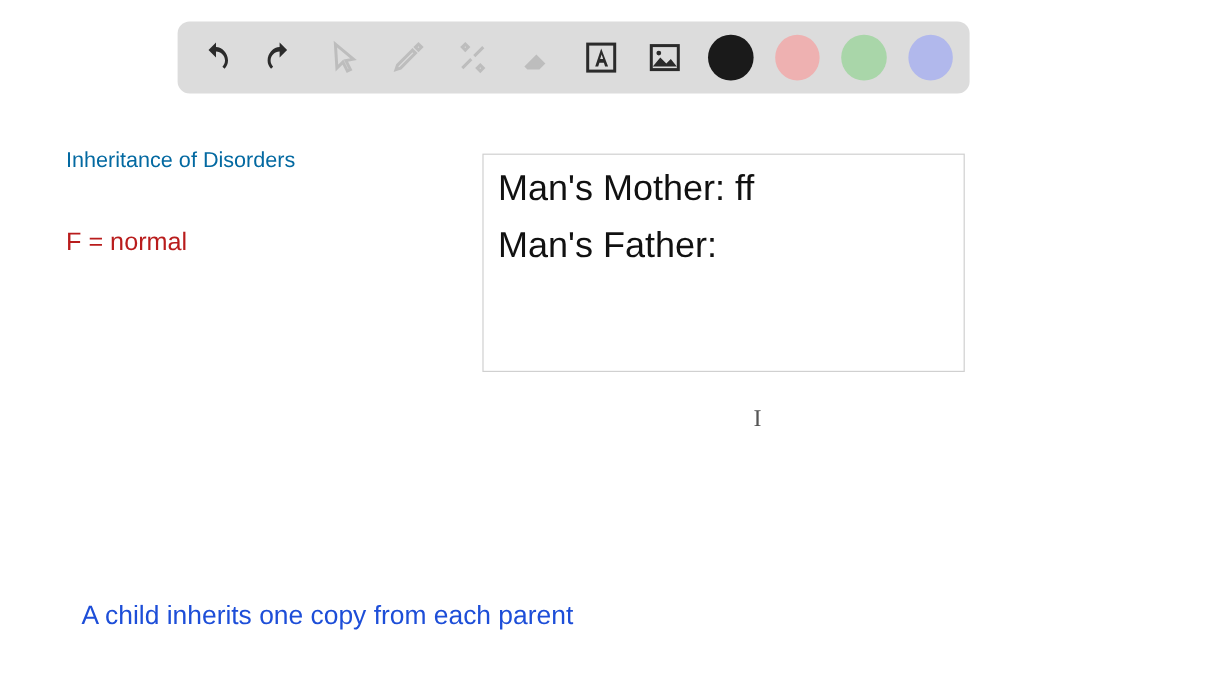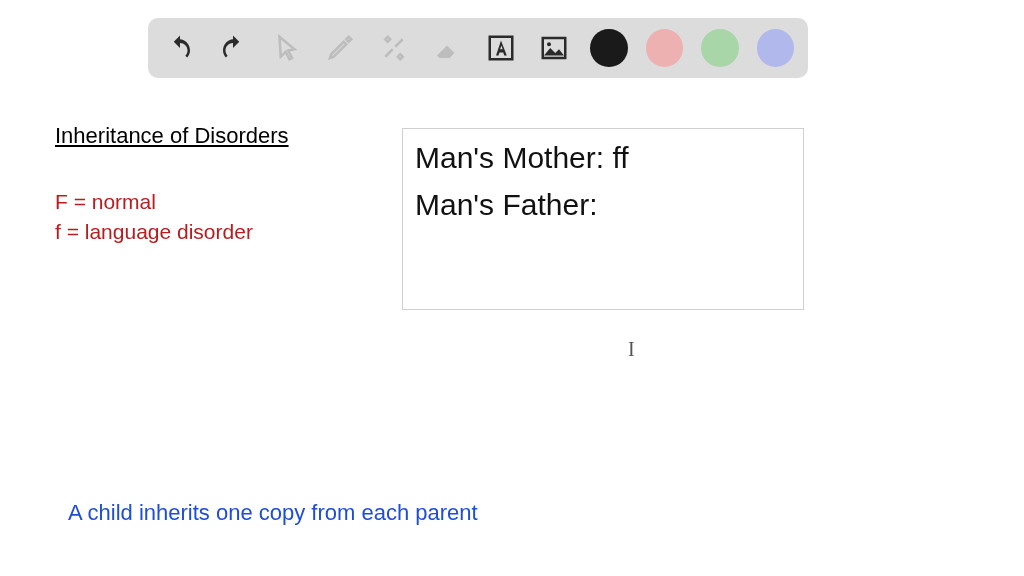--- a/index.html
+++ b/index.html
@@ -36,23 +36,22 @@
   .color-swatch {
     width: 38px;
     height: 38px;
     border-radius: 50%;
     cursor: pointer;
   }
   .heading {
     position: absolute;
     top: 123px;
     left: 55px;
-    font-size: 22px;
-    color: #000000;
-    text-decoration: underline;
+    font-size: 18px;
+    color: #0369a1;
   }
   .legend {
     position: absolute;
     top: 187px;
     left: 55px;
     font-size: 21px;
     color: #b91c1c;
     line-height: 1.45;
   }
   .text-box {
@@ -135,21 +134,20 @@
   <div class="color-swatch" style="background:#1a1a1a"></div>
   <div class="color-swatch" style="background:#eeb1b1"></div>
   <div class="color-swatch" style="background:#a9d6a9"></div>
   <div class="color-swatch" style="background:#b1b8ec"></div>
 </div>
 
 <div class="heading">Inheritance of Disorders</div>
 
 <div class="legend">
   <div>F = normal</div>
-  <div>f = language disorder</div>
 </div>
 
 <div class="text-box">
   <div>Man's Mother: ff</div>
   <div>Man's Father:</div>
 </div>
 
 <div class="text-cursor">I</div>
 
 <div class="bottom-text">A child inherits one copy from each parent</div>

